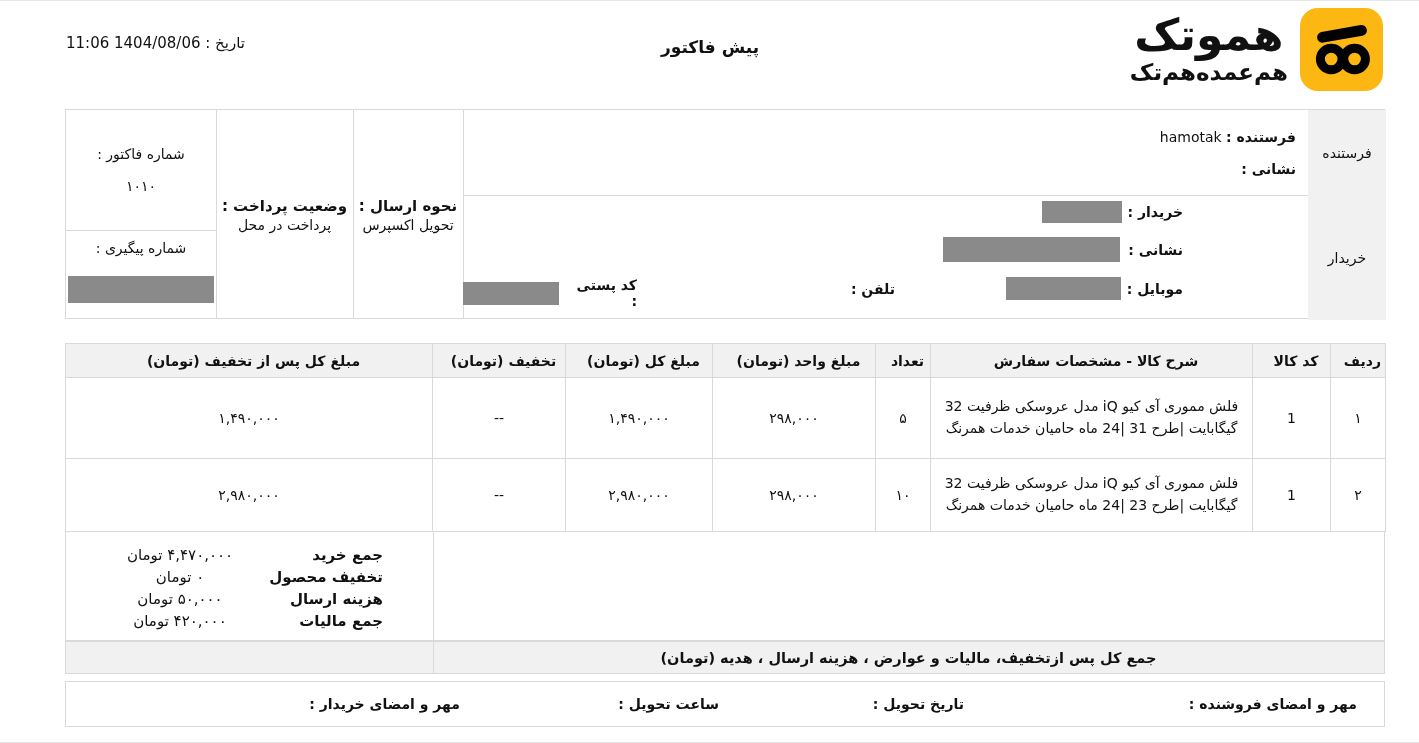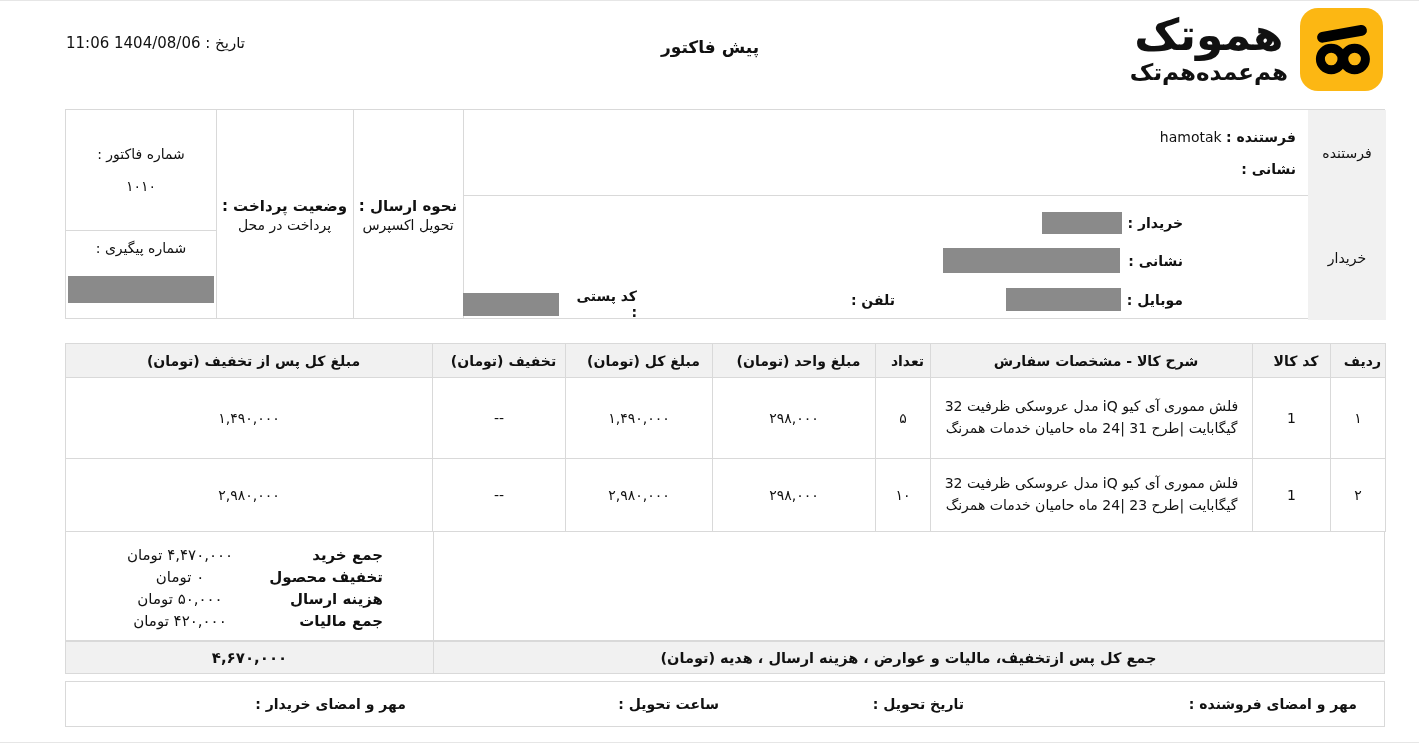--- a/index.html
+++ b/index.html
@@ -26,21 +26,21 @@
   .cell { position:absolute; font-size:14px; }
   .cell-invoice  { left:0; top:0; width:150px; height:120px; display:flex; flex-direction:column;
                    align-items:center; justify-content:center; gap:16px; }
   .cell-tracking { left:0; top:120px; width:150px; height:90px; text-align:center; }
   .cell-payment  { left:150px; top:0; width:137px; height:210px; display:flex; flex-direction:column;
                    align-items:center; justify-content:center; text-align:center; gap:2px; }
   .cell-shipping { left:287px; top:0; width:110px; height:210px; display:flex; flex-direction:column;
                    align-items:center; justify-content:center; text-align:center; gap:2px; }
   .cell-sender   { left:397px; top:0; width:845px; height:85px; display:flex; flex-direction:column;
                    justify-content:center; gap:16px; padding-right:12px; }
-  .cell-buyer    { left:397px; top:88px; width:732px; height:125px; padding-right:12px; }
+  .cell-buyer    { left:397px; top:77px; width:732px; height:125px; padding-right:12px; }
   .group-col-sender { left:1242px; top:0; width:78px; height:85px; background:#f1f1f1;
                    display:flex; align-items:center; justify-content:center; }
   .group-col-buyer  { left:1242px; top:85px; width:78px; height:125px; background:#f1f1f1;
                    display:flex; align-items:center; justify-content:center; }
   .blabel { font-weight:bold; }
   .redact { display:inline-block; background:#8a8a8a; vertical-align:middle; }
   .buyer-line1 { position:absolute; right:12px; top:14px; display:flex; align-items:center; gap:6px; }
   .buyer-line2 { position:absolute; right:12px; top:50px; display:flex; align-items:center; gap:8px; }
   .buyer-line3 { position:absolute; right:0; left:0; top:90px; height:28px; }
   .bl3-mobile { position:absolute; right:12px; display:flex; align-items:center; gap:6px; }
@@ -74,21 +74,21 @@
                  border-right:none; }
   .total-div { position:absolute; left:367px; top:0; bottom:0; width:1px; background:#d9d9d9; }
 
   
   .footer-box { position:absolute; left:65px; top:680px; width:1320px; height:46px;
                 border:1px solid #d9d9d9; font-size:14px; font-weight:bold; }
   .footer-box span { position:absolute; top:14px; white-space:nowrap; }
   .f-seller { right:27px; }
   .f-date   { right:420px; }
   .f-time   { right:665px; }
-  .f-buyer  { right:978px;margin-left:16px; }
+  .f-buyer  { right:924px;margin-left:16px; }
 </style>
 </head>
 <body>
 
 <div class="page">
 
   <div class="date-line">تاریخ : 1404/08/06 11:06</div>
   <div class="doc-title">پیش فاکتور</div>
 
   <div class="brand-text">
@@ -230,21 +230,20 @@
         <span class="sum-value">۵۰,۰۰۰ تومان</span>
       </div>
       <div class="sum-line">
         <span class="sum-label">جمع مالیات</span>
         <span class="sum-value">۴۲۰,۰۰۰ تومان</span>
       </div>
     </div>
   </div>
 
   <div class="total-row">
-    <div class="total-value">۴,۶۷۰,۰۰۰</div>
     <div class="total-div"></div>
     <div class="total-label">جمع کل پس ازتخفیف، مالیات و عوارض ، هزینه ارسال ، هدیه (تومان)</div>
   </div>
 
   <div class="footer-box">
     <span class="f-seller">مهر و امضای فروشنده :</span>
     <span class="f-date">تاریخ تحویل :</span>
     <span class="f-time">ساعت تحویل :</span>
     <span class="f-buyer">مهر و امضای خریدار :</span>
   </div>

